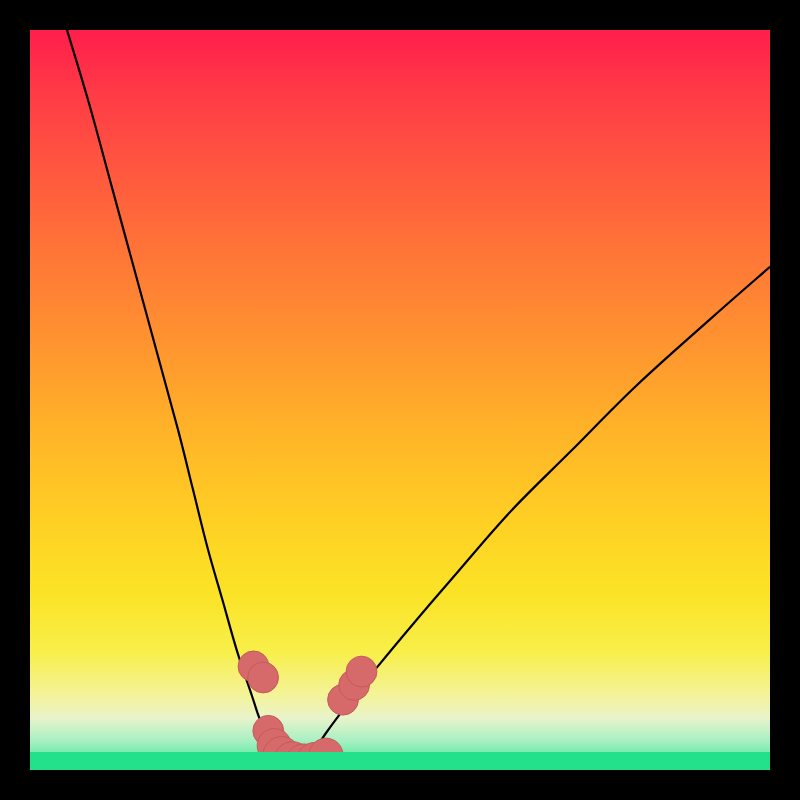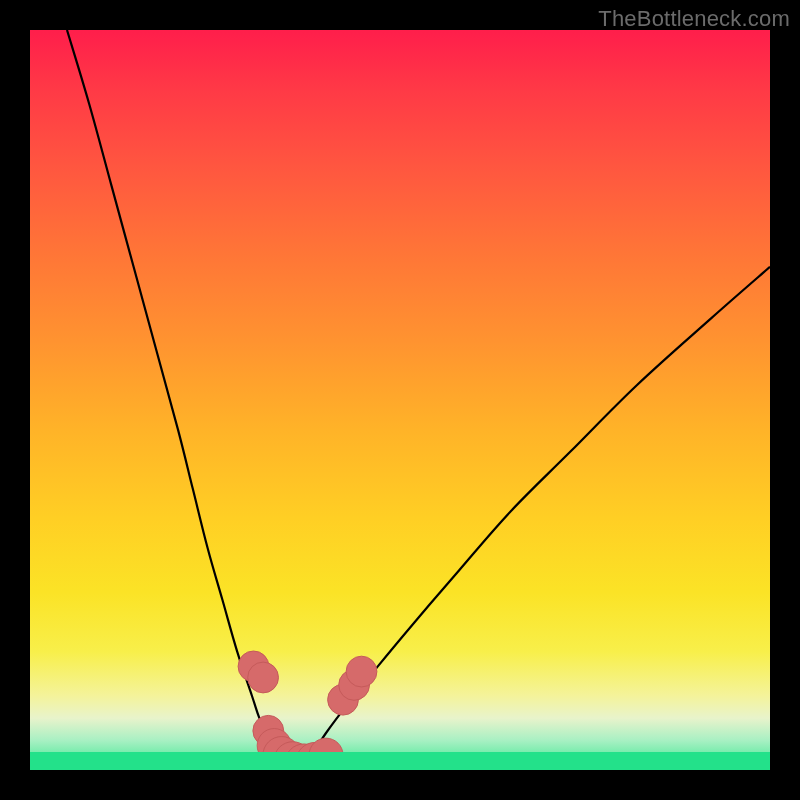--- a/index.html
+++ b/index.html
@@ -79,21 +79,20 @@
     right: 0;
     bottom: 0;
     height: 18px;
     background: #23e18a;
   }
 </style>
 </head>
 <body>
 
 <div class="frame">
-  <div class="watermark">TheBottleneck.com</div>
 
   <div class="plot">
     <div class="gradient"></div>
 
     <svg class="curves" viewBox="0 0 740 740" preserveAspectRatio="none">
       <path id="left-curve" class="curve" d="M 37 0 C 40.996 13.32, 51.208 46.028000000000006, 59.2 74 C 67.19200000000001 101.972, 73.408 126.09599999999999, 81.4 155.39999999999998 C 89.39200000000001 184.70399999999998, 95.608 207.49599999999995, 103.60000000000001 236.79999999999995 C 111.59200000000001 266.104, 117.808 288.8960000000001, 125.80000000000001 318.20000000000005 C 133.792 347.504, 141.34 374.292, 148 399.59999999999997 C 154.66 424.90799999999996, 157.472 437.488, 162.8 458.8 C 168.12800000000001 480.112, 172.272 498.02, 177.6 518 C 182.928 537.98, 187.072 551.1519999999999, 192.4 569.8 C 197.728 588.448, 201.872 604.284, 207.20000000000002 621.6 C 212.52800000000002 638.916, 218.004 654.012, 222 666 C 225.996 677.988, 226.736 681.5400000000001, 229.4 688.2 C 232.06400000000002 694.86, 234.136 697.672, 236.8 703 C 239.46400000000003 708.328, 241.536 713.804, 244.20000000000002 717.8 C 246.86400000000003 721.7959999999999, 248.93600000000004 722.8024, 251.60000000000002 725.2 C 254.264 727.5976, 256.336 729.3884, 259 731.12 C 261.664 732.8516, 265.068 734.154, 266.4 734.82"></path>
       <path id="right-curve" class="curve" d="M 266.4 734.82 C 269.06399999999996 733.0884000000001, 275.87199999999996 730.9276000000001, 281.2 725.2 C 286.528 719.4724, 289.34 712.3240000000001, 296 703 C 302.66 693.6759999999999, 308.876 685.388, 318.2 673.4 C 327.524 661.4119999999999, 335.81199999999995 651.052, 347.79999999999995 636.4 C 359.78799999999995 621.7479999999999, 370.148 609.316, 384.8 592 C 399.452 574.684, 411.884 560.1800000000001, 429.2 540.2 C 446.51599999999996 520.22, 461.02 502.312, 481 481 C 500.98 459.688, 517.5559999999999 444.444, 540.1999999999999 421.8 C 562.8439999999999 399.156, 581.492 379.176, 606.8 355.2 C 632.108 331.224, 656.8240000000001 309.91200000000003, 680.8000000000001 288.6 C 704.7760000000001 267.288, 729.344 246.12399999999997, 740 236.79999999999995"></path>
       <g id="markers-group">
           <circle cx="223.48" cy="636.4" r="15.396" class="marker"></circle>
           <circle cx="233.1" cy="647.5" r="15.396" class="marker"></circle>

